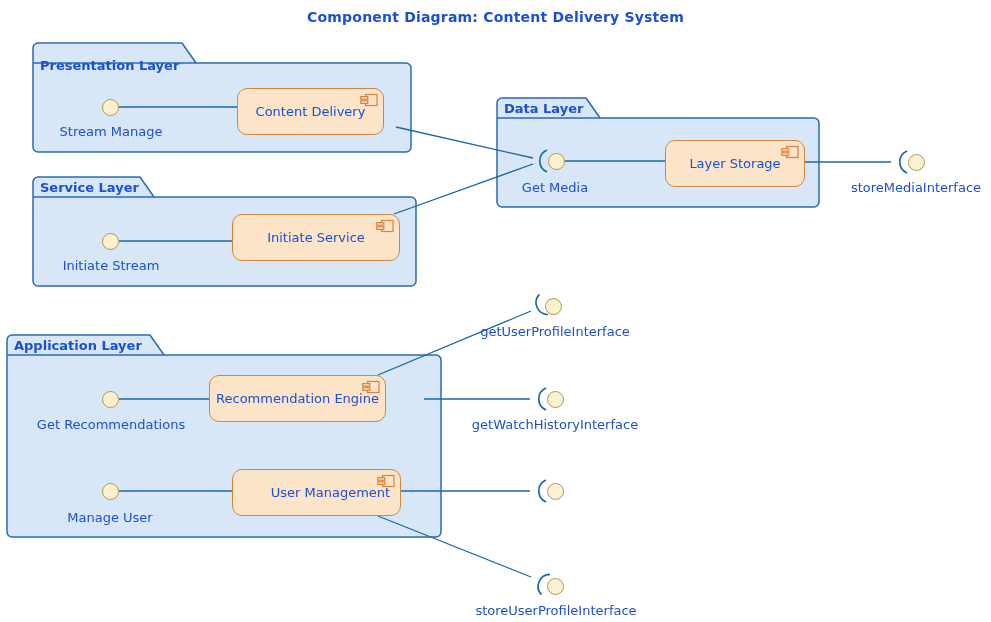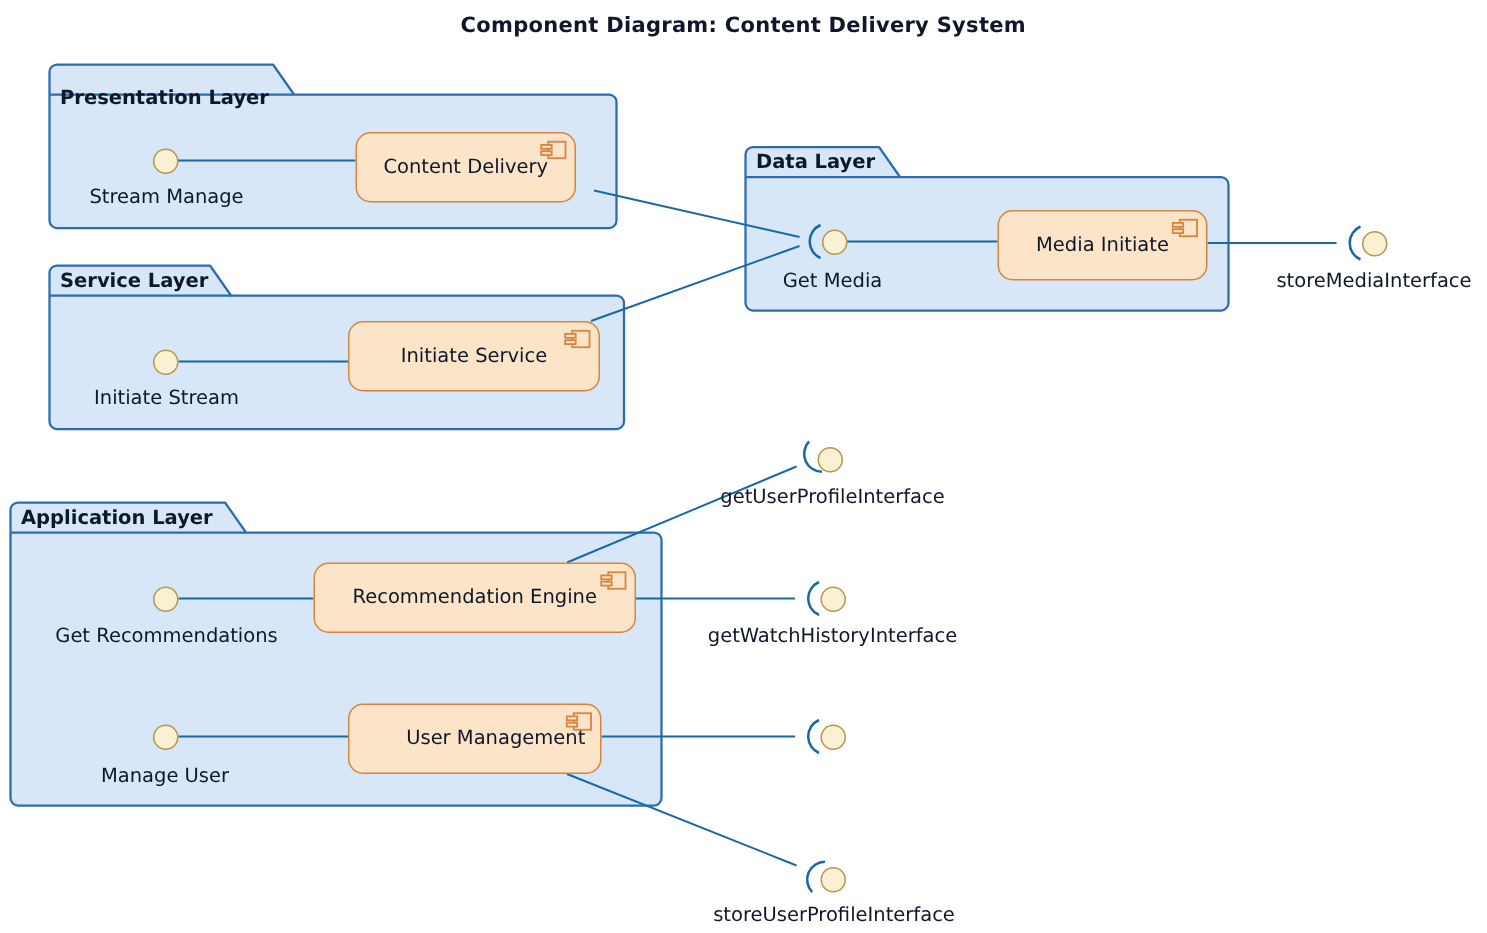--- a/index.html
+++ b/index.html
@@ -1,19 +1,19 @@
 <!DOCTYPE html>
 <html style="--package-fill: #D7E7F8; --package-border: #2C6BAE; --component-fill: #FCE4C8; --component-border: #D5853F; --ball-fill: #FAF0D2; --ball-border: #B6954F; --connector: #1A67A5;"><head>
 <meta charset="utf-8">
 <style>
   html,body{margin:0;padding:0;background:#ffffff;}
   #canvas{
     position:relative; width:991px; height:622px; overflow:hidden;
     font-family:"DejaVu Sans","Liberation Sans",sans-serif;
-    color:#0f172a;
+    color:#1d4ed8;
   }
   #shapes{position:absolute;left:0;top:0;z-index:1;}
   .folder{fill:var(--package-fill,#D7E7F8);stroke:var(--package-border,#2C6BAE);stroke-width:1.5;stroke-linejoin:round;}
   .sep{stroke:var(--package-border,#2C6BAE);stroke-width:1.5;fill:none;}
   .conn{stroke:var(--connector,#1A67A5);stroke-width:1.3;fill:none;}
   .socket{stroke:var(--connector,#1A67A5);stroke-width:1.7;fill:none;}
   .title{
     position:absolute;left:0;top:9px;width:991px;text-align:center;z-index:3;
     font-weight:bold;font-size:14px;letter-spacing:.2px;
   }
@@ -87,36 +87,36 @@
 
   <div class="comp" style="left:237px;top:88px;width:147px;height:47px;">
     <span>Content Delivery</span>
     <svg class="comp-icon" viewBox="0 0 18 14">
       <rect class="ci" x="5.5" y="1.5" width="11.5" height="11"></rect>
         <rect class="ci" x="0.8" y="3.6" width="7" height="2.6"></rect>
         <rect class="ci" x="0.8" y="7.8" width="7" height="2.6"></rect>
     </svg>
   </div>
   <div class="comp" style="left:665px;top:140px;width:140px;height:47px;">
-    <span>Media Initiate</span>
+    <span>Layer Storage</span>
     <svg class="comp-icon" viewBox="0 0 18 14">
       <rect class="ci" x="5.5" y="1.5" width="11.5" height="11"></rect>
         <rect class="ci" x="0.8" y="3.6" width="7" height="2.6"></rect>
         <rect class="ci" x="0.8" y="7.8" width="7" height="2.6"></rect>
     </svg>
   </div>
   <div class="comp" style="left:232px;top:214px;width:168px;height:47px;">
     <span>Initiate Service</span>
     <svg class="comp-icon" viewBox="0 0 18 14">
       <rect class="ci" x="5.5" y="1.5" width="11.5" height="11"></rect>
         <rect class="ci" x="0.8" y="3.6" width="7" height="2.6"></rect>
         <rect class="ci" x="0.8" y="7.8" width="7" height="2.6"></rect>
     </svg>
   </div>
-  <div class="comp" style="left:209px;top:375px;width:215px;height:47px;">
+  <div class="comp" style="left:209px;top:375px;width:177px;height:47px;">
     <span>Recommendation Engine</span>
     <svg class="comp-icon" viewBox="0 0 18 14">
       <rect class="ci" x="5.5" y="1.5" width="11.5" height="11"></rect>
         <rect class="ci" x="0.8" y="3.6" width="7" height="2.6"></rect>
         <rect class="ci" x="0.8" y="7.8" width="7" height="2.6"></rect>
     </svg>
   </div>
   <div class="comp" style="left:232px;top:469px;width:169px;height:47px;padding-left:28px;">
     <span>User Management</span>
     <svg class="comp-icon" viewBox="0 0 18 14">

